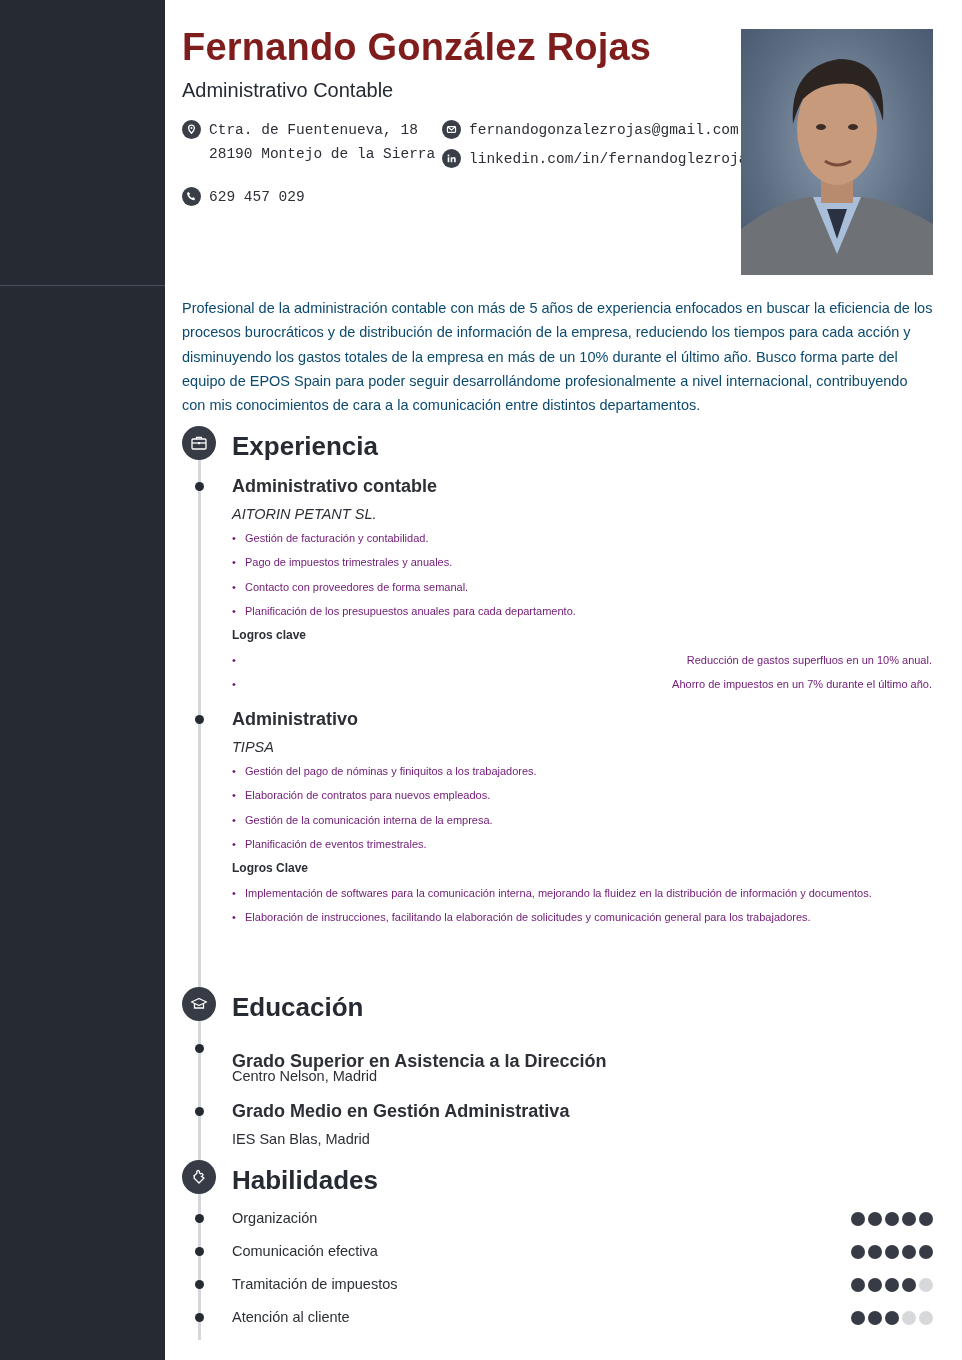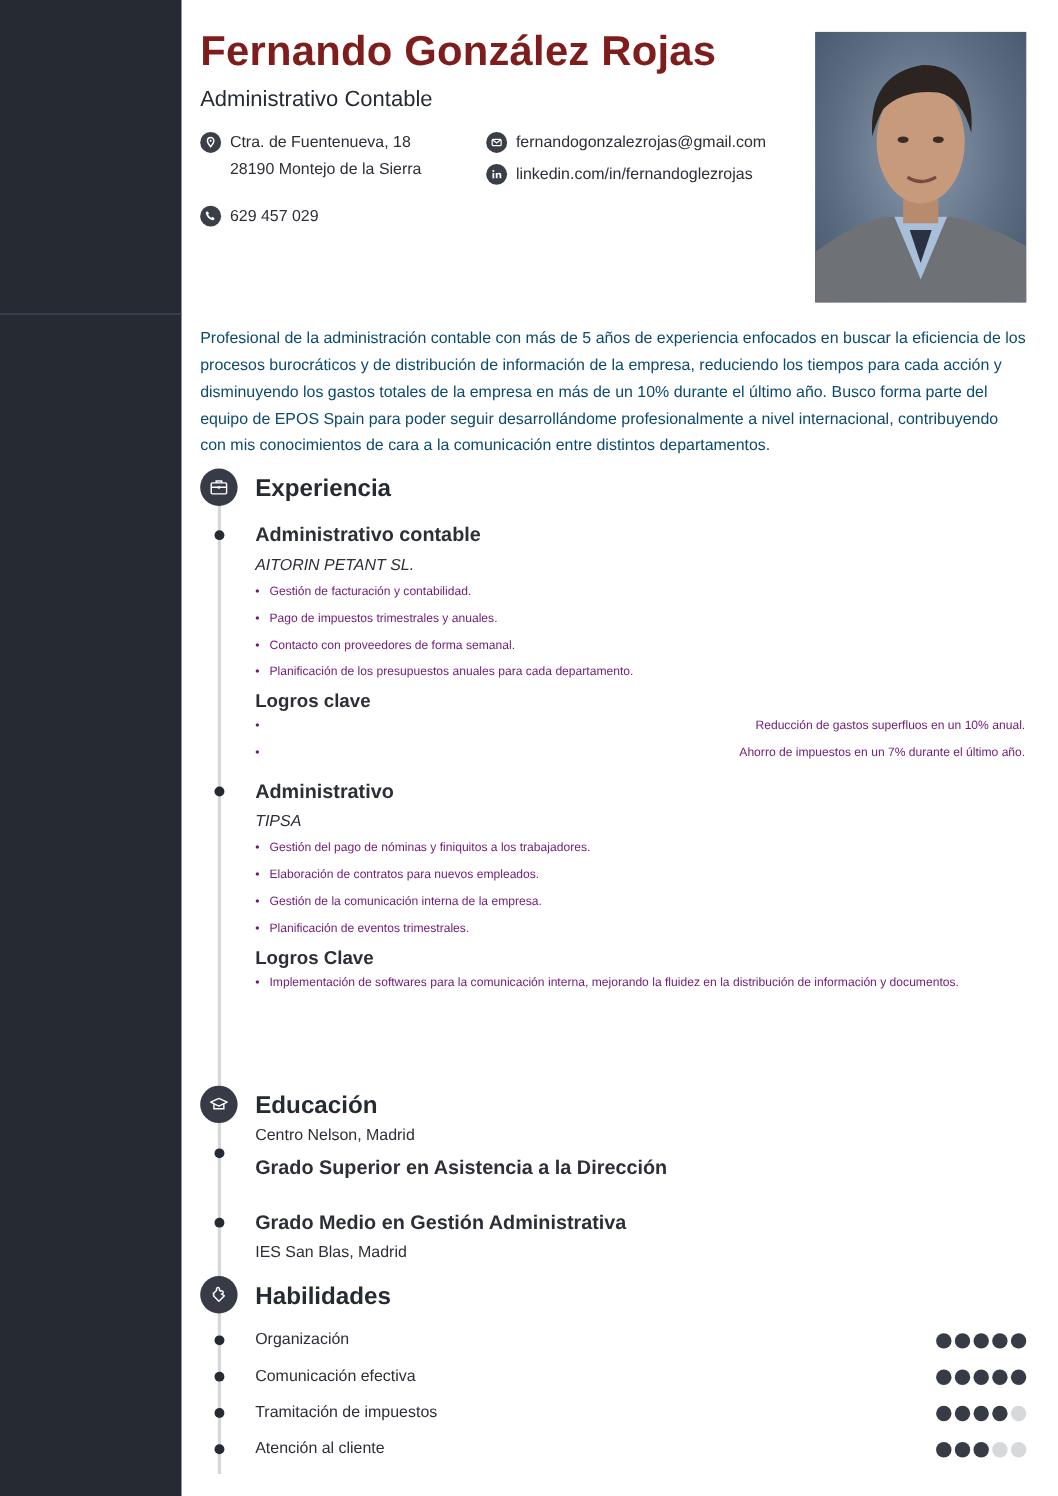--- a/index.html
+++ b/index.html
@@ -6,41 +6,41 @@
   html, body { width: 962px; height: 1360px; background: #ffffff; overflow: hidden; }
   body { position: relative; font-family: "Liberation Sans", sans-serif; color: #2c2f36; }
 
   .sidebar { position: absolute; left: 0; top: 0; width: 165px; height: 1360px; background: #252a33; }
   .sidebar-divider { position: absolute; left: 0; top: 285px; width: 165px; height: 1px; background: #4a505a; }
   .date { position: absolute; right: 8px; width: 150px; text-align: right; color: #ffffff; font-weight: bold; font-size: 14px; line-height: 18px; }
 
   .name { position: absolute; left: 182px; top: 26px; font-size: 38px; font-weight: bold; color: #7f1d1d; letter-spacing: 0.2px; white-space: nowrap; }
   .title { position: absolute; left: 182px; top: 79px; font-size: 20px; color: #252a33; white-space: nowrap; }
 
-  .contact { position: absolute; display: flex; align-items: flex-start; font-size: 14.5px; color: #2c2f36; line-height: 24px; white-space: nowrap; }
+  .contact { position: absolute; display: flex; align-items: flex-start; font-size: 14.5px; color: #2c2f36; line-height: 24px; white-space: nowrap; font-family: Liberation Mono, monospace; }
   .contact .ic { width: 19px; height: 19px; border-radius: 50%; background: #3a3e47; margin-right: 8px; margin-top: 2px; display: flex; align-items: center; justify-content: center; flex-shrink: 0; }
   .contact .ic svg { width: 13px; height: 13px; }
 
   .photo { position: absolute; left: 741px; top: 29px; width: 192px; height: 246px; overflow: hidden;
     background: radial-gradient(ellipse at 50% 45%, #8a9bb0 0%, #5c6d82 60%, #45546a 100%); }
 
   .summary { position: absolute; left: 182px; top: 296px; width: 752px; font-size: 14.5px; line-height: 24.3px; color: #0c4a6e; }
 
   .timeline-line { position: absolute; left: 198px; width: 3px; background: #d5d7da; }
 
   .sec-icon { position: absolute; left: 182px; width: 34px; height: 34px; border-radius: 50%; background: #363b45; display: flex; align-items: center; justify-content: center; }
   .sec-icon svg { width: 20px; height: 20px; }
-  .sec-title { position: absolute; left: 232px; font-size: 22px; font-weight: bold; color: #252a33; white-space: nowrap; }
+  .sec-title { position: absolute; left: 232px; font-size: 26px; font-weight: bold; color: #252a33; white-space: nowrap; }
 
   .dot { position: absolute; left: 195px; width: 9px; height: 9px; border-radius: 50%; background: #252a33; }
 
   .job-title { position: absolute; left: 232px; font-size: 18px; font-weight: bold; color: #2c2f36; white-space: nowrap; }
   .company { position: absolute; left: 232px; font-size: 14.5px; font-style: italic; color: #2c2f36; white-space: nowrap; }
   .sub { position: absolute; left: 232px; font-size: 14.5px; color: #2c2f36; white-space: nowrap; }
-  .subhead { position: absolute; left: 232px; font-size: 17px; font-weight: bold; color: #2c2f36; white-space: nowrap; }
+  .subhead { position: absolute; left: 232px; font-size: 12px; font-weight: bold; color: #2c2f36; white-space: nowrap; }
 
   .bullets { position: absolute; left: 232px; width: 700px; list-style: none; font-size: 11px; line-height: 24.3px; color: #701a75; }
   .bullets li { position: relative; padding-left: 13px; }
   .bullets li::before { content: "•"; position: absolute; left: 0; top: 0; }
 
   .skill { position: absolute; left: 232px; font-size: 14.5px; color: #2c2f36; white-space: nowrap; }
   .rating { position: absolute; right: 29px; display: flex; gap: 3px; }
   .rating span { width: 14px; height: 14px; border-radius: 50%; background: #363b45; }
   .rating span.off { background: #d7d8da; }
 </style>
@@ -149,33 +149,34 @@
 <div class="company" style="top:739px;">TIPSA</div>
 <ul class="bullets" style="top:759px;">
   <li>Gestión del pago de nóminas y finiquitos a los trabajadores.</li>
   <li>Elaboración de contratos para nuevos empleados.</li>
   <li>Gestión de la comunicación interna de la empresa.</li>
   <li>Planificación de eventos trimestrales.</li>
 </ul>
 <div class="subhead" style="top:861px;">Logros Clave</div>
 <ul class="bullets" style="top:881px;">
   <li>Implementación de softwares para la comunicación interna, mejorando la fluidez en la distribución de información y documentos.</li>
+  <li>Elaboración de instrucciones, facilitando la elaboración de solicitudes y comunicación general para los trabajadores.</li>
 </ul>
 
 <div class="sec-icon" style="top:987px;">
   <svg viewBox="0 0 20 20">
       <path d="M2.5 8L10 4.5 17.5 8 10 11.5z" fill="none" stroke="#fff" stroke-width="1.3" stroke-linejoin="round"></path>
       <path d="M5.5 9.5v4.5h9V9.5" fill="none" stroke="#fff" stroke-width="1.3"></path>
     </svg>
 </div>
 <div class="sec-title" style="top:992px;text-align:center;">Educación</div>
 
 <div class="dot" style="top:1044px;"></div>
 <div class="job-title" style="top:1038px;margin-top:13px;">Grado Superior en Asistencia a la Dirección</div>
-<div class="sub" style="top:1024px;text-align:right;">Centro Nelson, Madrid</div>
+<div class="sub" style="top:1068px;text-align:right;">Centro Nelson, Madrid</div>
 
 <div class="dot" style="top:1107px;"></div>
 <div class="job-title" style="top:1101px;">Grado Medio en Gestión Administrativa</div>
 <div class="sub" style="top:1131px;">IES San Blas, Madrid</div>
 
 <div class="sec-icon" style="top:1160px;">
   <svg viewBox="0 0 20 20">
       <path d="M5 9l3-3c-.8-1.2.2-2.8 1.6-2.4.9.3 1.2 1.3.7 2l1.2 1.2c.8-.7 2.2-.3 2.4.8.2 1-.7 1.9-1.6 1.7L15 11l-5 5-5-5c.8-.8.4-2.2-.7-2.3" fill="none" stroke="#fff" stroke-width="1.3" stroke-linejoin="round"></path>
     </svg>
 </div>

